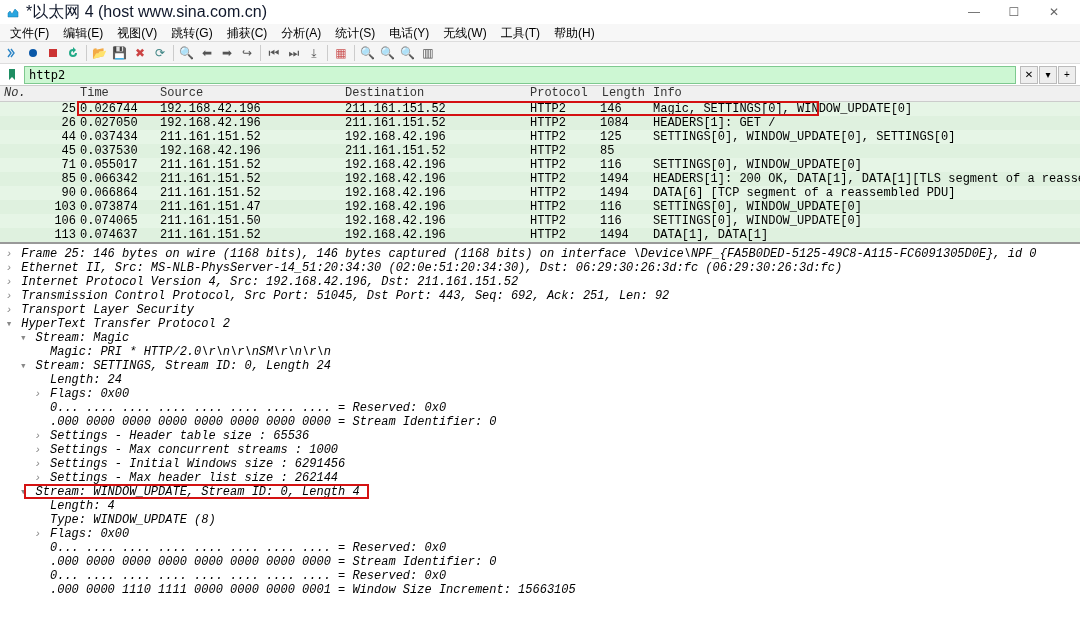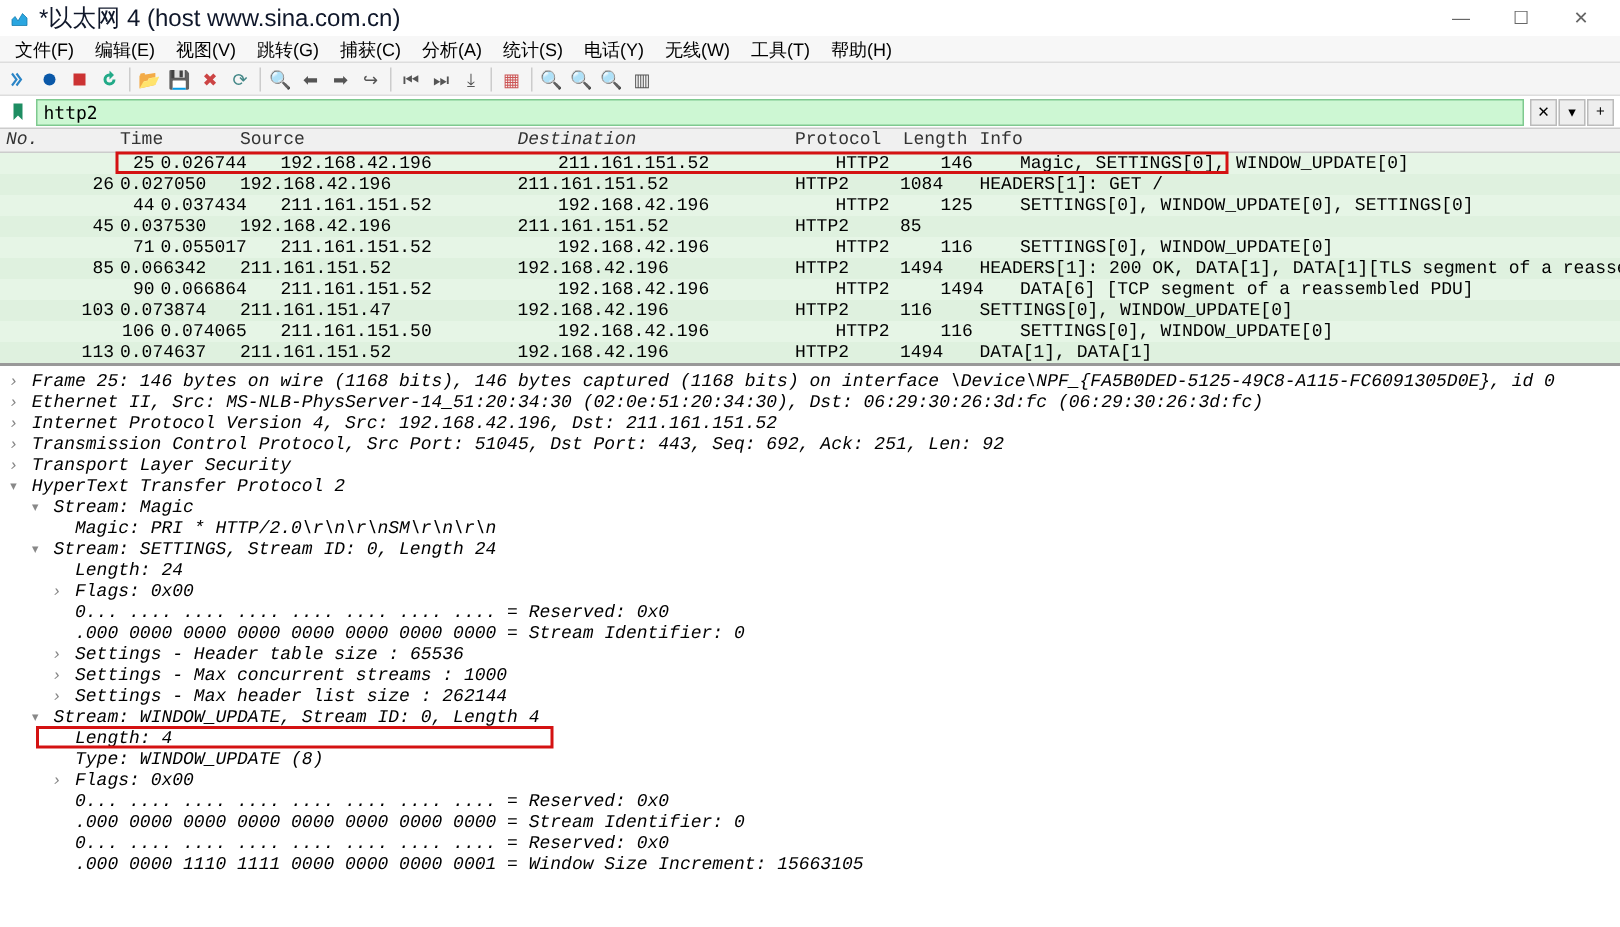--- a/index.html
+++ b/index.html
@@ -79,41 +79,41 @@
     background:#f0f0f0;
     border-bottom:1px solid #ccc;
     display:flex;
     font-family: Consolas, "Courier New", monospace;
     font-size:12px;
     color:#333;
   }
   .ph-no { width:80px; padding-left:4px;font-style:italic; }
   .ph-time { width:80px; text-align:left; }
   .ph-src { width:185px; }
-  .ph-dst { width:185px;font-style:italic; }
+  .ph-dst { width:185px; }
   .ph-proto { width:70px; }
   .ph-len { width:45px; text-align:right; }
   .ph-info { flex:1; padding-left:8px; }
   .packet-list {
     font-family: Consolas, "Courier New", monospace;
     font-size:12px;
     line-height:14px;
     border-bottom:2px solid #999;
     position:relative;
   }
   .prow { display:flex; height:14px; white-space:pre; }
   .prow div { overflow:hidden; }
   .c-no { width:80px; text-align:right; padding-right:4px; }
   .c-time { width:80px; }
   .c-src { width:185px; }
   .c-dst { width:185px; }
   .c-proto { width:70px; }
   .c-len { width:45px; }
   .c-info { flex:1; padding-left:8px; }
-  .bg0 { background:#e6f5e6;padding-left:27px; }
+  .bg0 { background:#e6f5e6; }
   .bg1 { background:#dff1df; }
   .highlight-box {
     position:absolute;
     border:2px solid #d41212;
     pointer-events:none;
   }
   .details-pane {
     font-family: Consolas, "Courier New", monospace;
     font-size:12px;
     line-height:14px;
@@ -260,20 +260,21 @@
     <div class="dl"><span></span><span class="caret">▾</span><span> HyperText Transfer Protocol 2</span></div>
     <div class="dl"><span>  </span><span class="caret">▾</span><span> Stream: Magic</span></div>
     <div class="dl"><span>    </span><span class="caret"> </span><span> Magic: PRI * HTTP/2.0\r\n\r\nSM\r\n\r\n</span></div>
     <div class="dl"><span>  </span><span class="caret">▾</span><span> Stream: SETTINGS, Stream ID: 0, Length 24</span></div>
     <div class="dl"><span>    </span><span class="caret"> </span><span> Length: 24</span></div>
     <div class="dl"><span>    </span><span class="caret">›</span><span> Flags: 0x00</span></div>
     <div class="dl"><span>    </span><span class="caret"> </span><span> 0... .... .... .... .... .... .... .... = Reserved: 0x0</span></div>
     <div class="dl"><span>    </span><span class="caret"> </span><span> .000 0000 0000 0000 0000 0000 0000 0000 = Stream Identifier: 0</span></div>
     <div class="dl"><span>    </span><span class="caret">›</span><span> Settings - Header table size : 65536</span></div>
     <div class="dl"><span>    </span><span class="caret">›</span><span> Settings - Max concurrent streams : 1000</span></div>
+    <div class="dl"><span>    </span><span class="caret">›</span><span> Settings - Initial Windows size : 6291456</span></div>
     <div class="dl"><span>    </span><span class="caret">›</span><span> Settings - Max header list size : 262144</span></div>
     <div class="dl"><span>  </span><span class="caret">▾</span><span> Stream: WINDOW_UPDATE, Stream ID: 0, Length 4</span></div>
     <div class="dl"><span>    </span><span class="caret"> </span><span> Length: 4</span></div>
     <div class="dl"><span>    </span><span class="caret"> </span><span> Type: WINDOW_UPDATE (8)</span></div>
     <div class="dl"><span>    </span><span class="caret">›</span><span> Flags: 0x00</span></div>
     <div class="dl"><span>    </span><span class="caret"> </span><span> 0... .... .... .... .... .... .... .... = Reserved: 0x0</span></div>
     <div class="dl"><span>    </span><span class="caret"> </span><span> .000 0000 0000 0000 0000 0000 0000 0000 = Stream Identifier: 0</span></div>
     <div class="dl"><span>    </span><span class="caret"> </span><span> 0... .... .... .... .... .... .... .... = Reserved: 0x0</span></div>
     <div class="dl"><span>    </span><span class="caret"> </span><span> .000 0000 1110 1111 0000 0000 0000 0001 = Window Size Increment: 15663105</span></div>
   </div>

